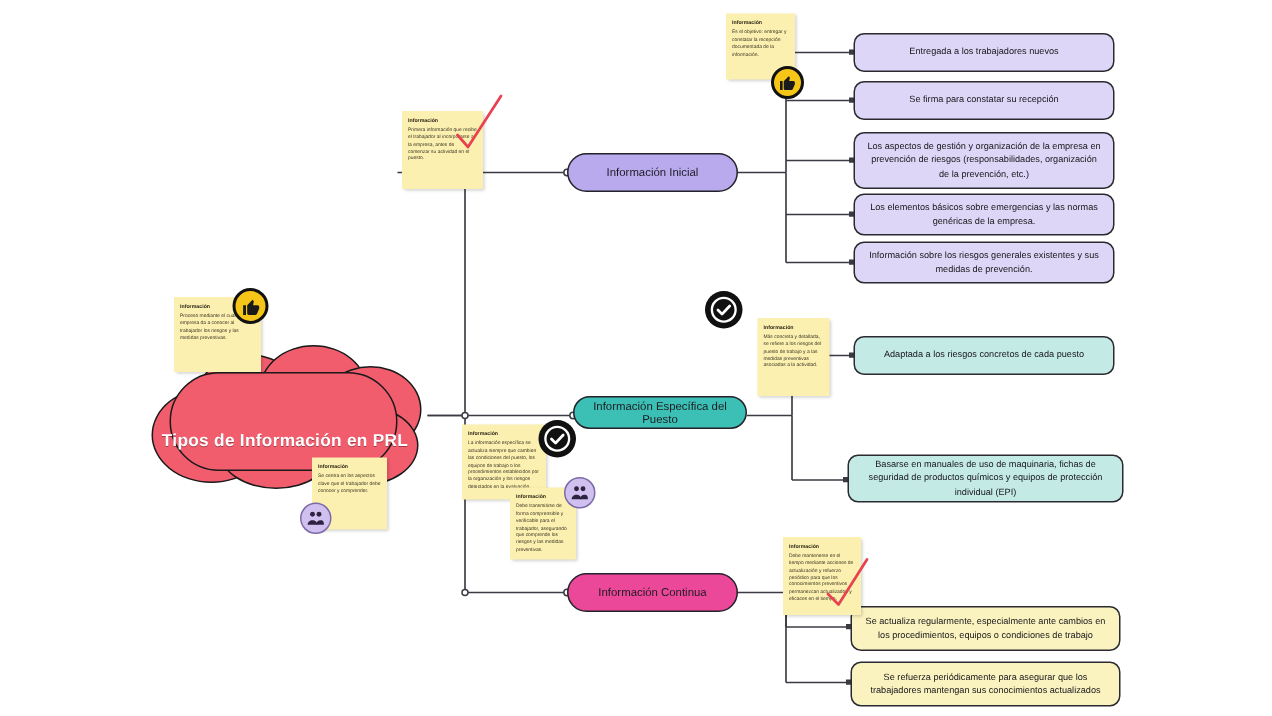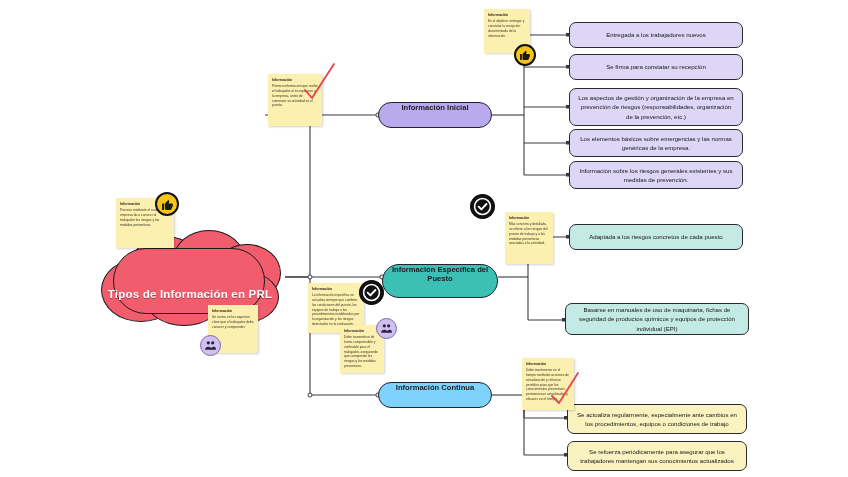--- a/index.html
+++ b/index.html
@@ -31,31 +31,31 @@
     text-shadow:0 1px 0 rgba(0,0,0,.35);
     white-space:nowrap;
     margin-top:24px;
   }
 
   
   .pill{
     position:absolute;
     border:1.4px solid #23222a;
     border-radius:22px;
-    display:flex;align-items:flex-start;justify-content:center;
+    display:flex;align-items:center;justify-content:center;
     text-align:center;
-    font-size:7.6px;font-weight:bold;
+    font-size:7.6px;font-weight:normal;
     color:#1c1c22;
     box-sizing:border-box;
     line-height:1.25;
     padding:0 6px;
   }
   .pill.purple{background:#b9aaee;}
   .pill.teal{background:#3cbfb4;}
-  .pill.yellow{background:#7dd3fc;}
+  .pill.yellow{background:#ec4899;}
 
   
   .leaf{
     position:absolute;
     border:1.2px solid #2a2a30;
     border-radius:7px;
     box-sizing:border-box;
     display:flex;align-items:center;justify-content:center;
     text-align:center;
     font-size:6.1px;
@@ -171,21 +171,21 @@
     <div class="puff" style="left:108px;top:40px;width:74px;height:52px;"></div>
     <div class="puff" style="left:50px;top:42px;width:76px;height:52px;"></div>
     <div class="puff" style="left:18px;top:18px;width:150px;height:64px;border-radius:46px;"></div>
     <div class="label">Tipos de Información en PRL</div>
   </div>
 
   <div class="pill purple" style="left:378px;top:102px;width:114px;height:26px;">
     <span>Información Inicial</span>
   </div>
 
-  <div class="pill teal" style="left:382px;top:264px;width:116px;height:34px;">
+  <div class="pill teal" style="left:382px;top:264px;width:116px;height:22px;">
     <span>Información Específica del Puesto</span>
   </div>
 
   <div class="pill yellow" style="left:378px;top:382px;width:114px;height:26px;">
     <span>Información Continua</span>
   </div>
 
   <div class="leaf purple" style="left:569px;top:22px;width:174px;height:26px;">
     <span>Entregada a los trabajadores nuevos</span>
   </div>

